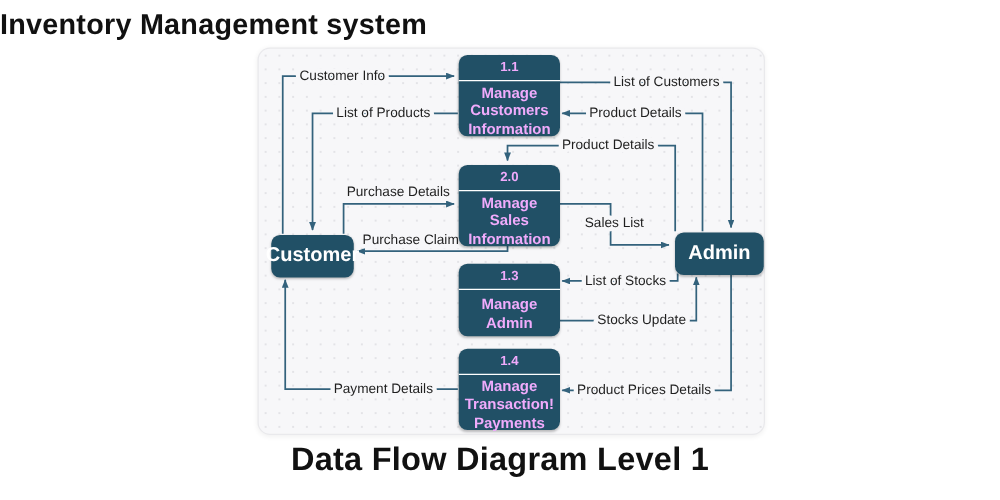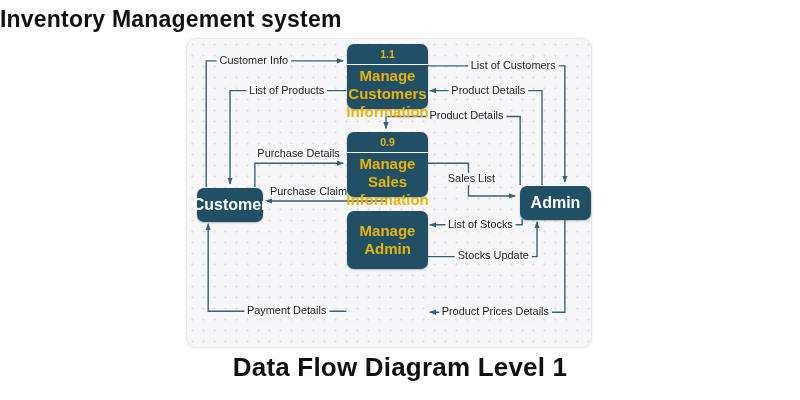--- a/index.html
+++ b/index.html
@@ -14,47 +14,47 @@
   }
   .page-title{
     position:absolute;left:0;top:6px;width:800px;text-align:left;
     font-size:23px;font-weight:700;color:var(--ink);letter-spacing:.2px;
   }
   .page-caption{
     position:absolute;left:0;top:352px;width:800px;text-align:center;
     font-size:26px;font-weight:600;color:var(--ink);letter-spacing:.2px;
   }
   .card{
-    position:absolute;left:186px;top:38px;width:406px;height:310px;
+    position:absolute;left:206px;top:38px;width:406px;height:310px;
     background:var(--card-bg);
     background-image:radial-gradient(#e3e3e7 1px, transparent 1.1px);
     background-size:11px 11px;
     border:1px solid var(--card-border);border-radius:10px;
     box-shadow:0 1px 4px rgba(0,0,0,.06);
     padding-left:35px;
   }
   .wires{position:absolute;inset:0;width:100%;height:100%;z-index:1}
   .wires path{fill:none;stroke:var(--line);stroke-width:1.4}
   .flabel{
     font-family:"Liberation Sans", sans-serif;font-size:11px;font-weight:500;
     fill:var(--label);stroke:var(--card-bg);stroke-width:7;paint-order:stroke;
     stroke-linejoin:round;text-anchor:middle;dominant-baseline:middle;
   }
   .proc{
     position:absolute;width:81px;z-index:2;background:var(--node);
-    border-radius:7px;color:#eab308;display:flex;flex-direction:column;
+    border-radius:7px;color:#f0abfc;display:flex;flex-direction:column;
     box-shadow:0 1px 2px rgba(0,0,0,.25);
   }
   .proc-id{
     flex:0 0 21px;display:flex;align-items:center;justify-content:center;
     font-size:10.5px;font-weight:700;border-bottom:1.5px solid #ffffff;
   }
   .proc-label{
     flex:1;display:flex;align-items:center;justify-content:center;text-align:center;
-    font-size:15px;font-weight:700;line-height:1.2;padding:2px 3px;
+    font-size:12px;font-weight:700;line-height:1.2;padding:2px 3px;
   }
   .entity{
     position:absolute;z-index:2;background:var(--node);border-radius:7px;color:#fff;
     display:flex;align-items:center;justify-content:center;
     font-size:16px;font-weight:700;box-shadow:0 1px 2px rgba(0,0,0,.25);
   }
 </style>
 </head>
 <body>
 
@@ -95,28 +95,33 @@
     <text class="flabel" x="310" y="275">Product Prices Details</text>
     <text class="flabel" x="100" y="274">Payment Details</text>
   </svg>
 
   <div class="proc" style="left:160px;top:5px;height:65px">
     <div class="proc-id">1.1</div>
     <div class="proc-label">Manage Customers Information</div>
   </div>
 
   <div class="proc" style="left:160px;top:93px;height:65px">
-    <div class="proc-id">0.9</div>
+    <div class="proc-id">2.0</div>
     <div class="proc-label">Manage Sales Information</div>
   </div>
 
   <div class="proc" style="left:160px;top:172px;height:58px">
+    <div class="proc-id">1.3</div>
     <div class="proc-label">Manage Admin</div>
   </div>
 
+  <div class="proc" style="left:160px;top:240px;height:65px">
+    <div class="proc-id">1.4</div>
+    <div class="proc-label">Manage Transaction! Payments</div>
+  </div>
 
   <div class="entity" style="left:10px;top:149px;width:66px;height:34px">Customer</div>
 
   <div class="entity" style="left:333px;top:147px;width:71px;height:34px">Admin</div>
 
 </div>
 
 <div class="page-caption">Data Flow Diagram Level 1</div>
 
 </body></html>

